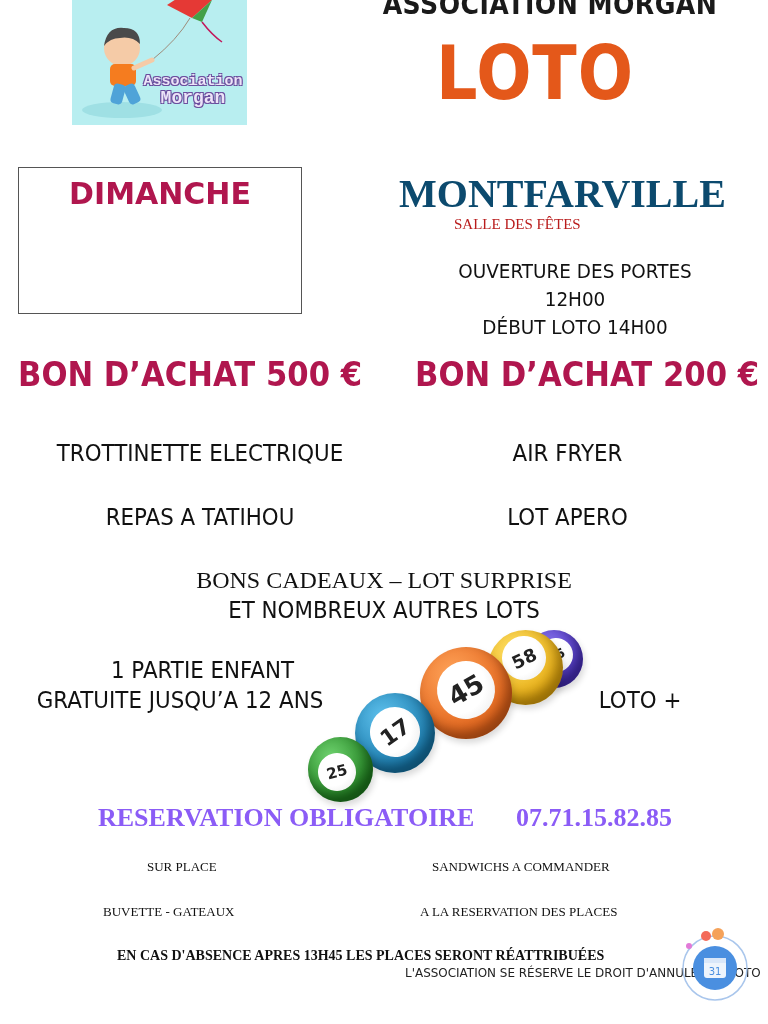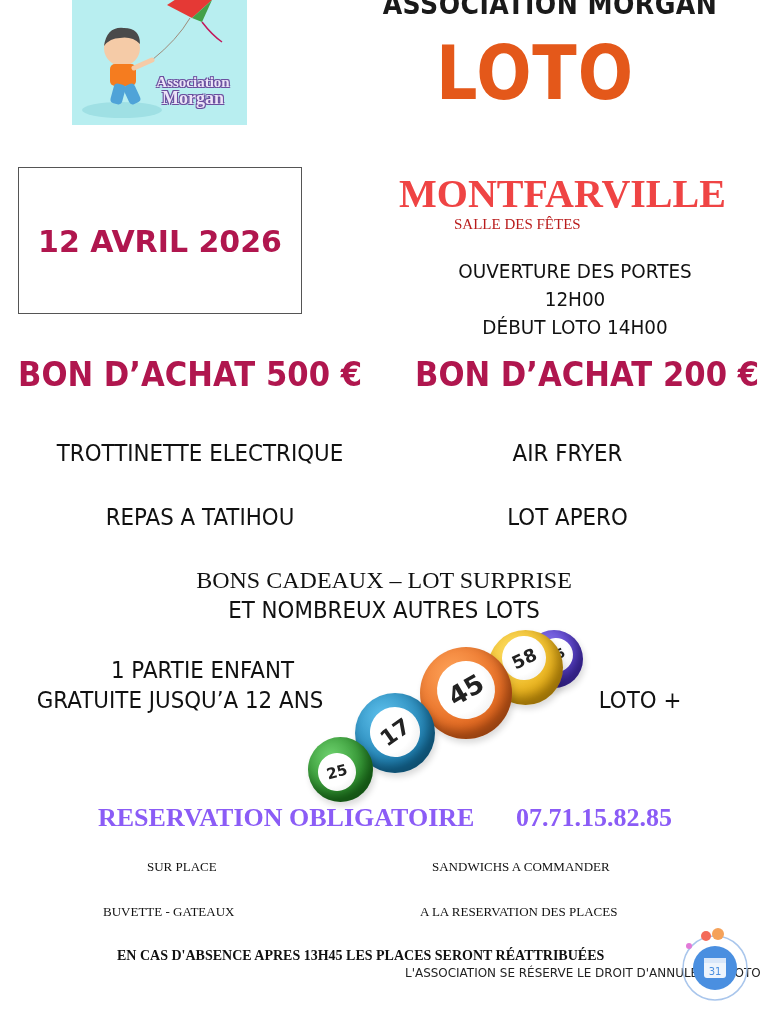--- a/index.html
+++ b/index.html
@@ -7,42 +7,42 @@
     width: 768px; height: 1024px; background: #ffffff; position: relative; overflow: hidden;
     font-family: "Liberation Sans", sans-serif; color: #111;
   }
   .abs { position: absolute; }
   .logo {
     left: 72px; top: 0; width: 175px; height: 125px; background: #b8eef0;
     overflow: hidden;
   }
   .logo-text {
     position: absolute; right: 4px; top: 74px; width: 100px; text-align: center;
-    font-family: Liberation Serif, serif; font-weight: bold; color: #ece4f8;
+    font-family: Liberation Mono, monospace; font-weight: bold; color: #ece4f8;
     text-shadow: 1px 1px 0 #6b4e9e, -1px -1px 0 #6b4e9e, 1px -1px 0 #6b4e9e, -1px 1px 0 #6b4e9e;
     font-size: 15px; line-height: 16px;
   }
   .assoc-title {
     left: 350px; top: -12px; width: 400px; text-align: center; font-size: 28px; font-weight: bold;
     color: #1a1a1a; letter-spacing: 0.5px; font-family: "DejaVu Sans", sans-serif; transform: scaleX(0.9);
   }
   .loto-title {
     left: 420px; top: 30px; width: 230px; text-align: center; font-size: 74px; font-weight: bold;
     color: #e4581a; font-family: "DejaVu Sans", sans-serif; letter-spacing: 1px; transform: scaleX(0.88);
   }
   .date-box {
     left: 18px; top: 167px; width: 284px; height: 147px; border: 1px solid #555; box-sizing: border-box;
   }
   .date-line {
     position: absolute; left: 0; width: 100%; text-align: center; color: #b0164e; font-weight: bold;
     font-family: "DejaVu Sans", sans-serif; font-size: 30px;
   }
   .town {
     left: 390px; top: 170px; width: 345px; text-align: center; font-family: "Liberation Serif", serif;
-    font-weight: bold; font-size: 40px; color: #ef4444;
+    font-weight: bold; font-size: 40px; color: #0c4a6e;
   }
   .salle {
     left: 454px; top: 216px; font-family: "Liberation Serif", serif; font-size: 15px; color: #b91c1c;
   }
   .hours {
     left: 420px; top: 257px; width: 310px; text-align: center; font-family: "DejaVu Sans", sans-serif;
     font-size: 20px; line-height: 28px; color: #111; transform: scaleX(0.92);
   }
   .bon {
     top: 355px; font-family: "DejaVu Sans", sans-serif; font-weight: bold; font-size: 33px; color: #b0164e;
@@ -105,21 +105,21 @@
   <div class="logo-text">
     <div>Association</div>
     <div style="font-size:18px">Morgan</div>
   </div>
 </div>
 
 <div class="abs assoc-title">ASSOCIATION MORGAN</div>
 <div class="abs loto-title">LOTO</div>
 
 <div class="abs date-box">
-  <div class="date-line" style="top:56px">12 AVRIL 2026</div>
+  <div class="date-line" style="top:8px">DIMANCHE</div>
 </div>
 
 <div class="abs town">MONTFARVILLE</div>
 <div class="abs salle">SALLE DES FÊTES</div>
 <div class="abs hours">
   <div>OUVERTURE DES PORTES</div>
   <div>12H00</div>
   <div>DÉBUT LOTO 14H00</div>
 </div>
 

